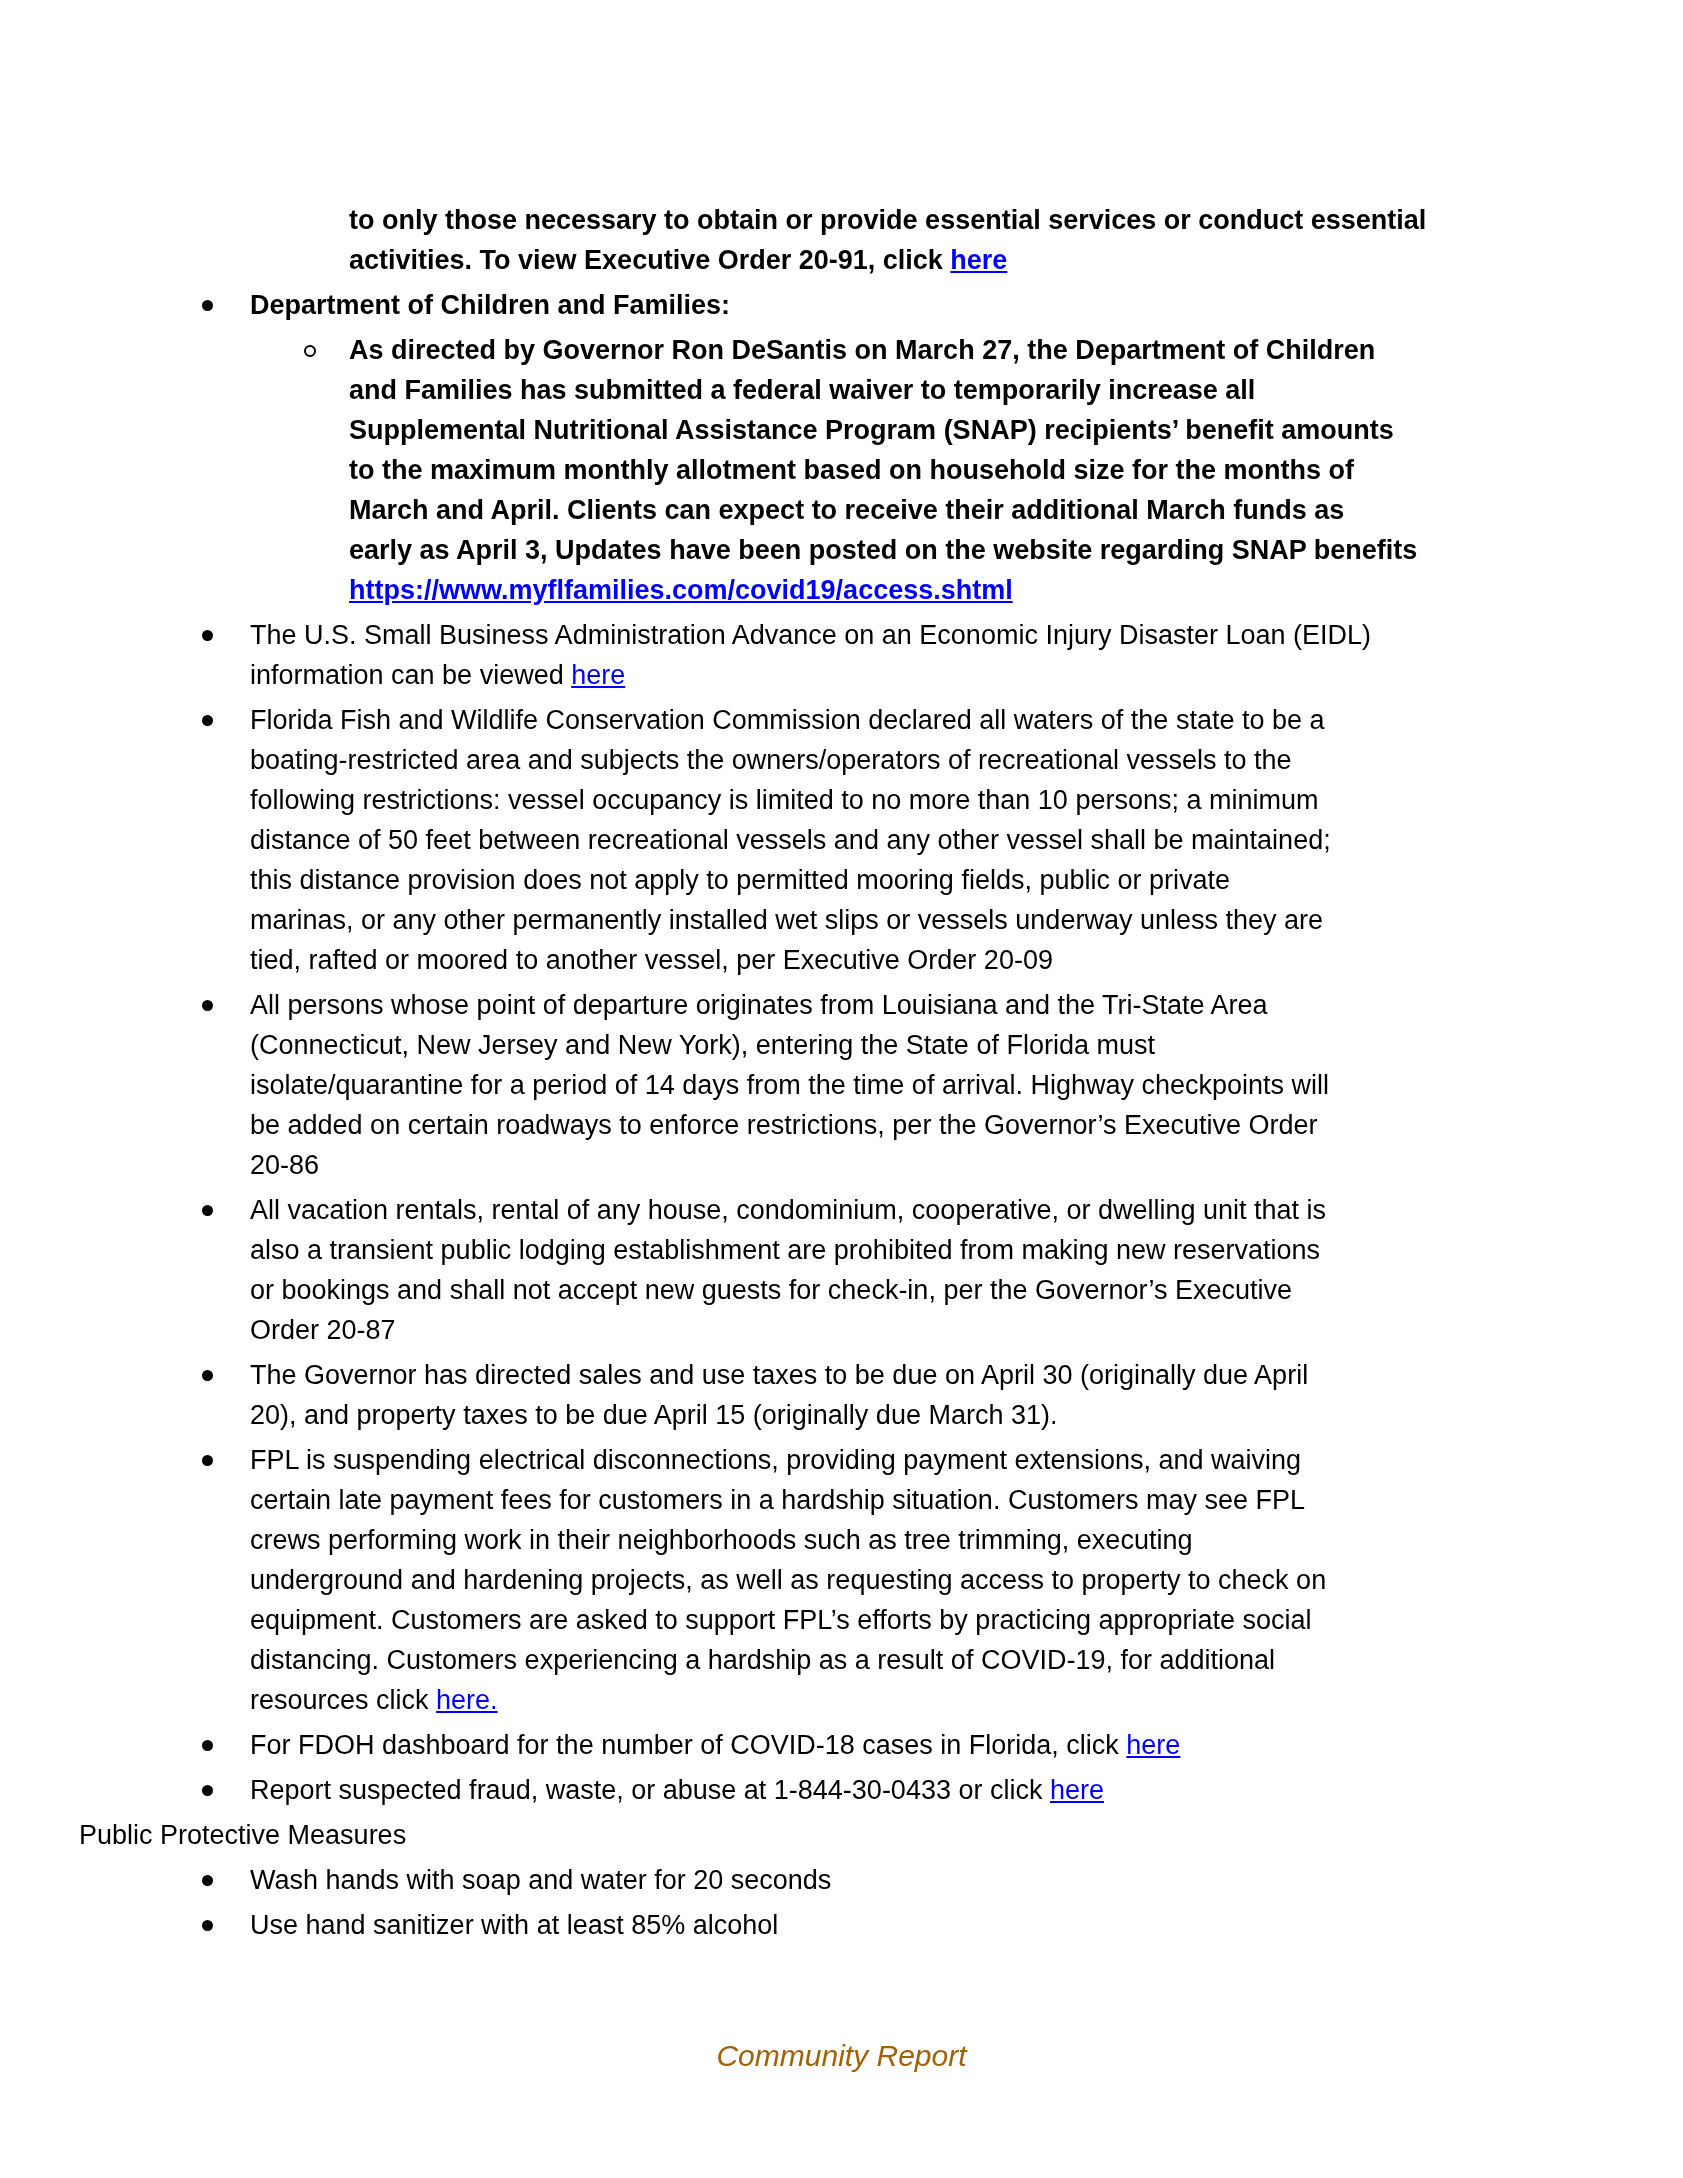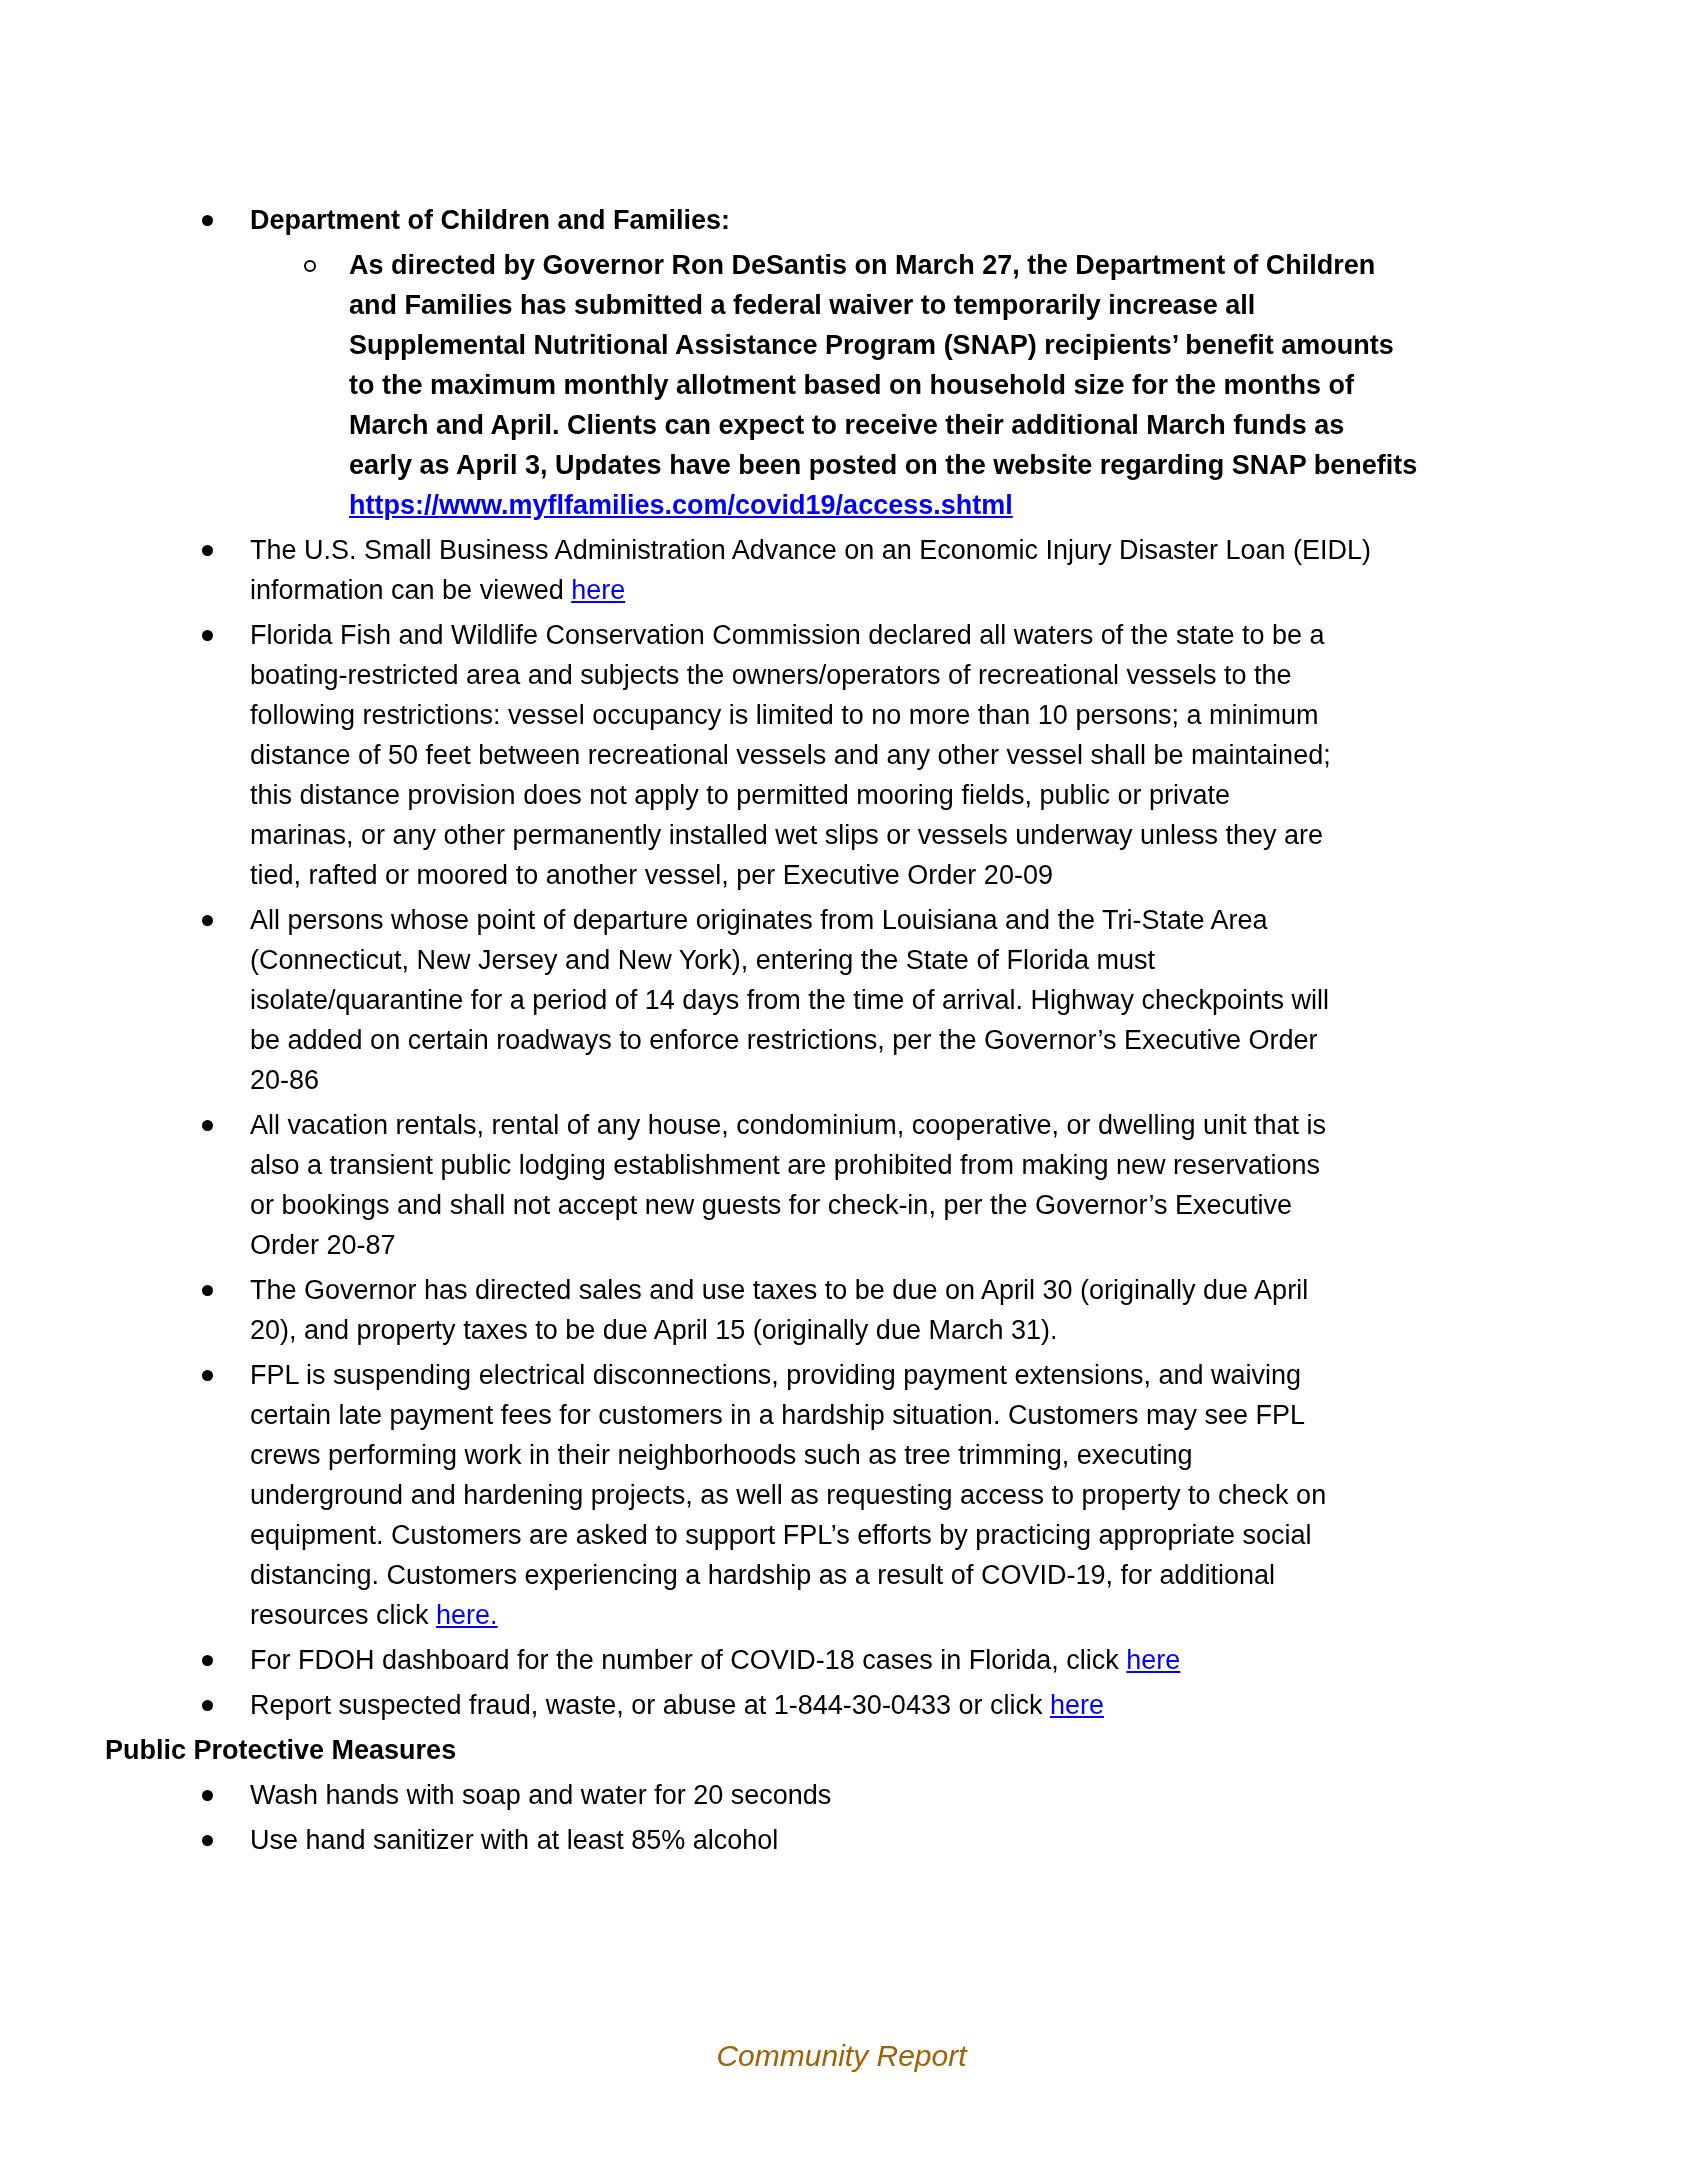--- a/index.html
+++ b/index.html
@@ -25,21 +25,21 @@
   }
   .para, .li, .heading {
     white-space: pre-line;
     margin: 0 0 5px 0;
   }
   .bold { font-weight: bold; }
   .cont { margin-left: 349px; width: 1218px; }
   .li { position: relative; }
   .l1 { margin-left: 250px; width: 1307px; }
   .l2 { margin-left: 349px; width: 1213px; }
-  .heading { margin-left: 105px; font-weight: bold; }
+  .heading { margin-left: 79px; font-weight: normal; }
   .b1 {
     position: absolute;
     left: -48px;
     top: 15px;
     width: 11px;
     height: 11px;
     background: #000000;
     border-radius: 50%;
   }
   .b2 {
@@ -67,20 +67,22 @@
     line-height: 40px;
     font-style: italic;
     color: #a16207;
   }
 </style>
 </head>
 <body style="background: rgb(255, 255, 255); color: rgb(0, 0, 0);">
 
 <div class="doc">
 
+  <div class="para cont bold"><span>to only those necessary to obtain or provide essential services or conduct essential
+activities. To view Executive Order 20-91, click </span><a class="link" href="#">here</a></div>
 
   <div class="li l1 bold"><span class="b1"></span><span>Department of Children and Families:</span></div>
 
   <div class="li l2 bold"><span class="b2"></span><span>As directed by Governor Ron DeSantis on March 27, the Department of Children
 and Families has submitted a federal waiver to temporarily increase all
 Supplemental Nutritional Assistance Program (SNAP) recipients’ benefit amounts
 to the maximum monthly allotment based on household size for the months of
 March and April. Clients can expect to receive their additional March funds as
 early as April 3, Updates have been posted on the website regarding SNAP benefits
 </span><a class="link" href="#">https://www.myflfamilies.com/covid19/access.shtml</a></div>

